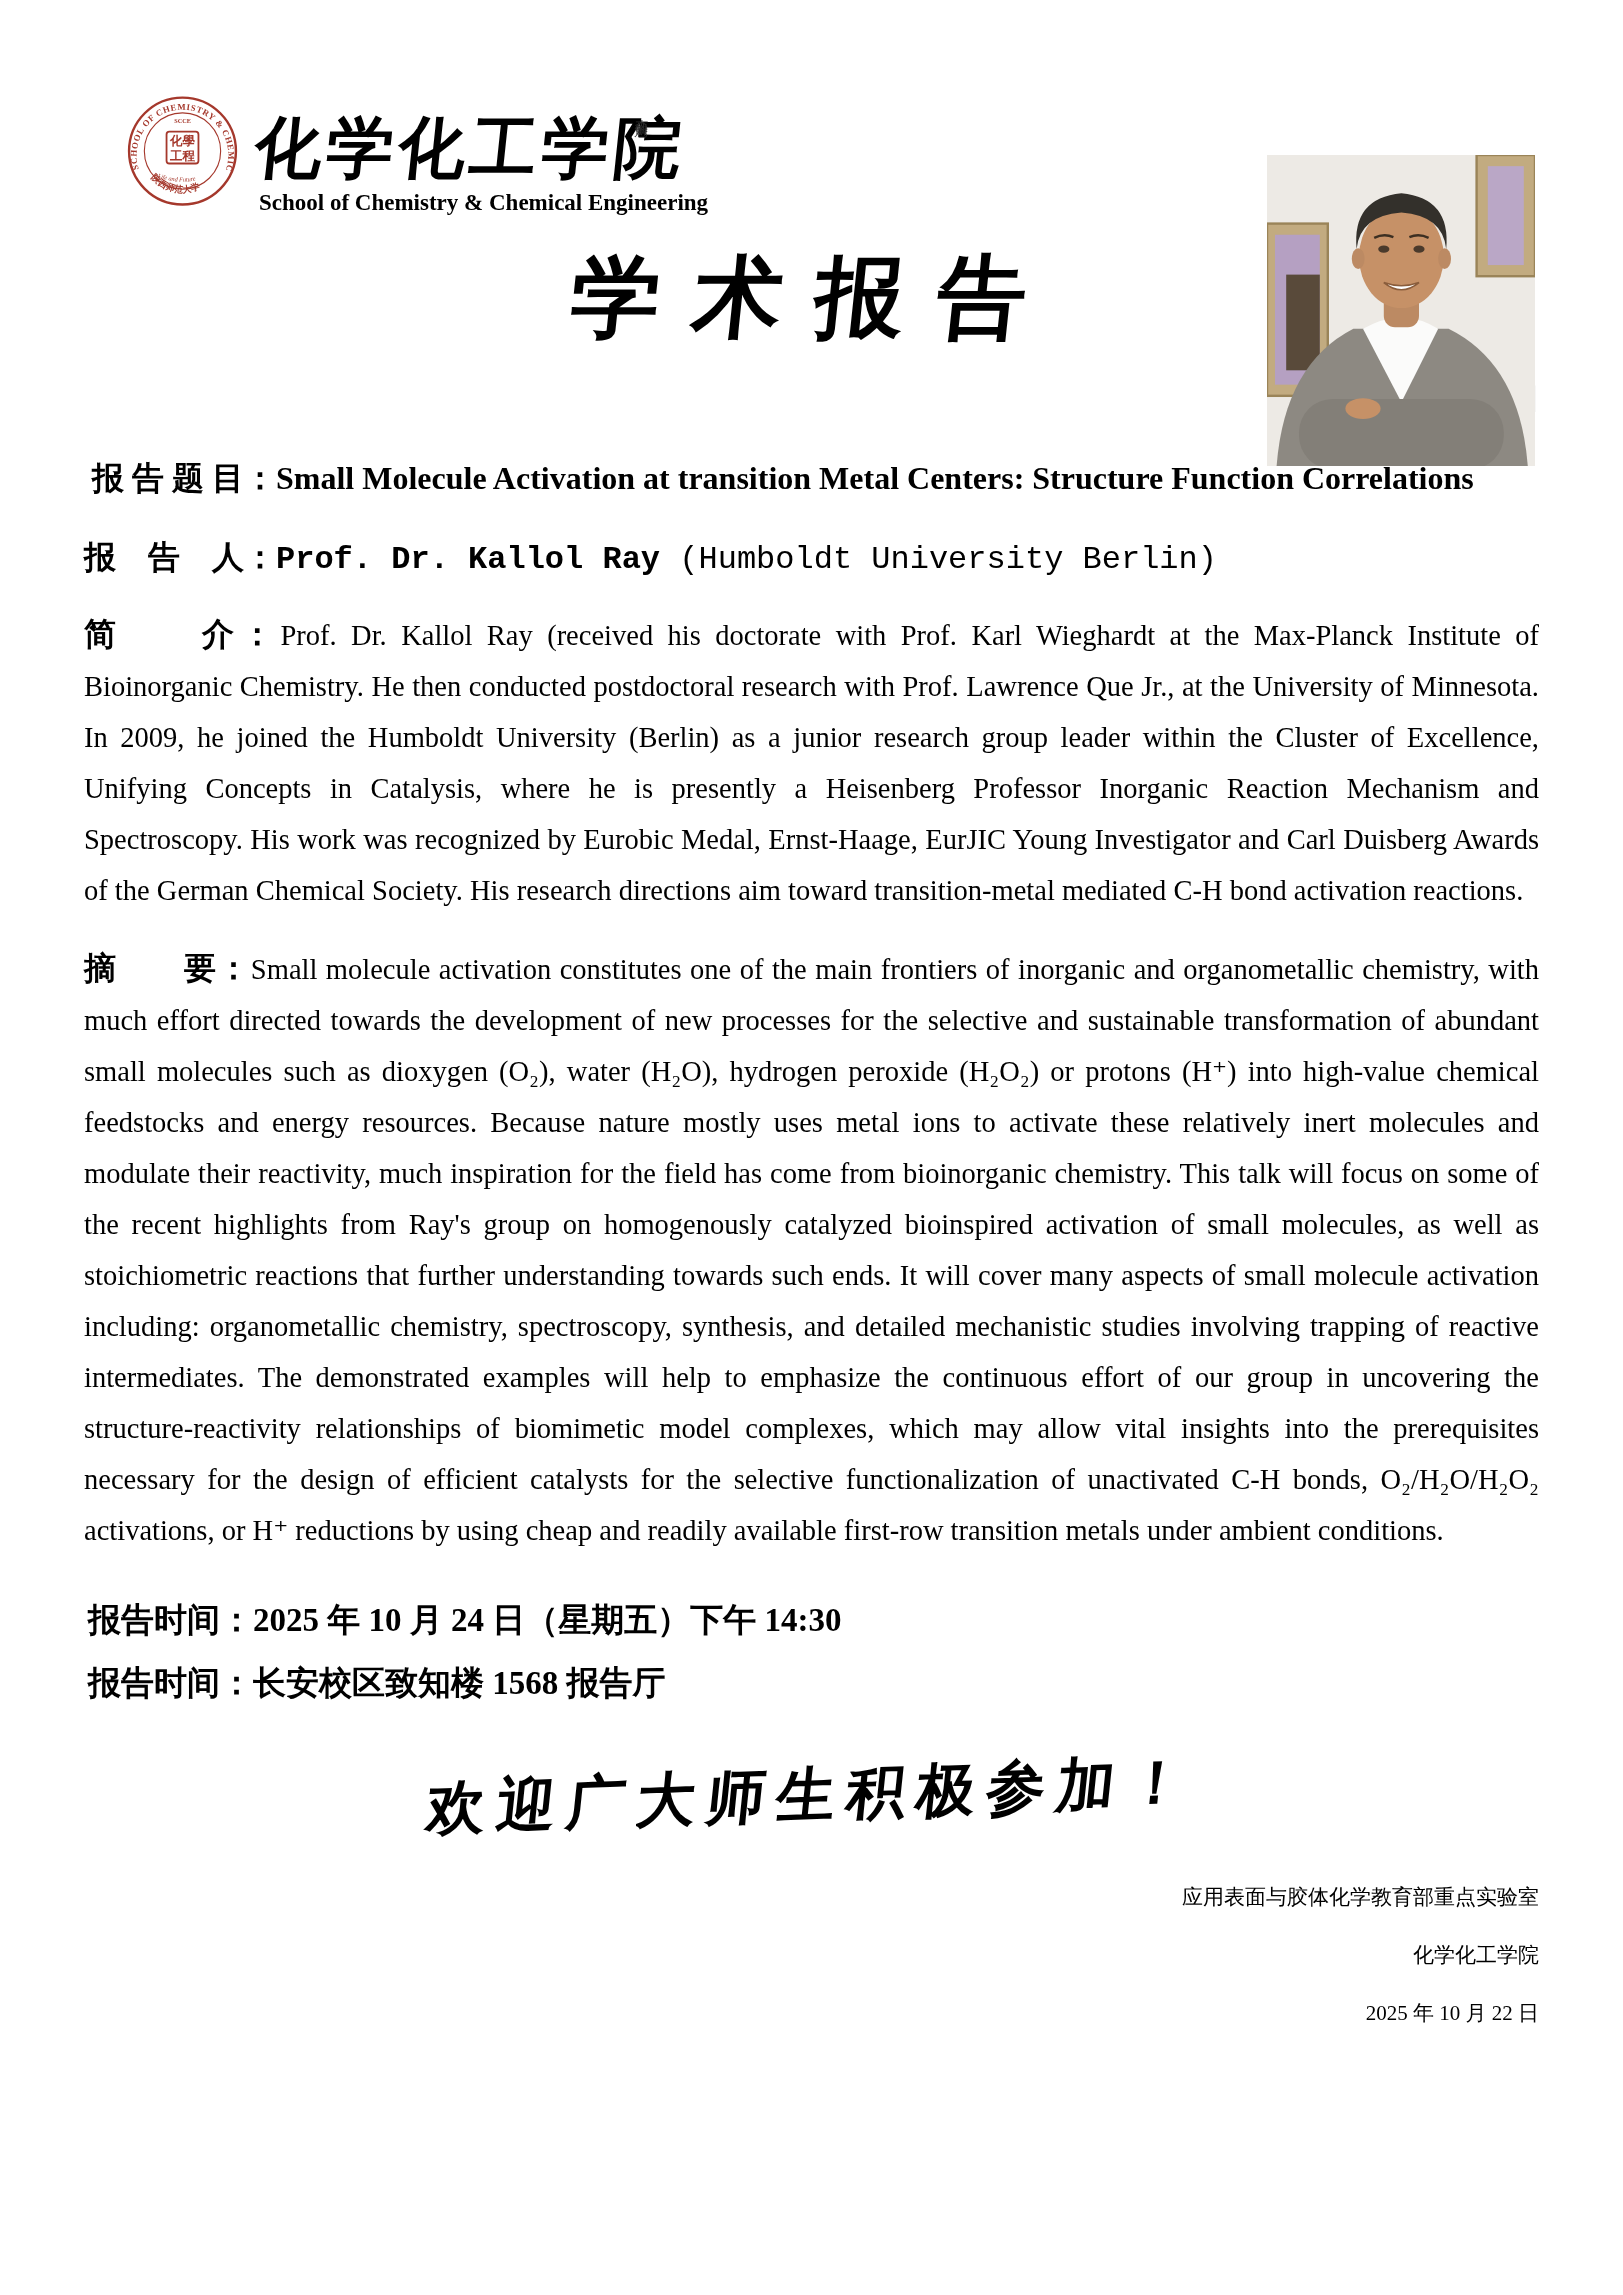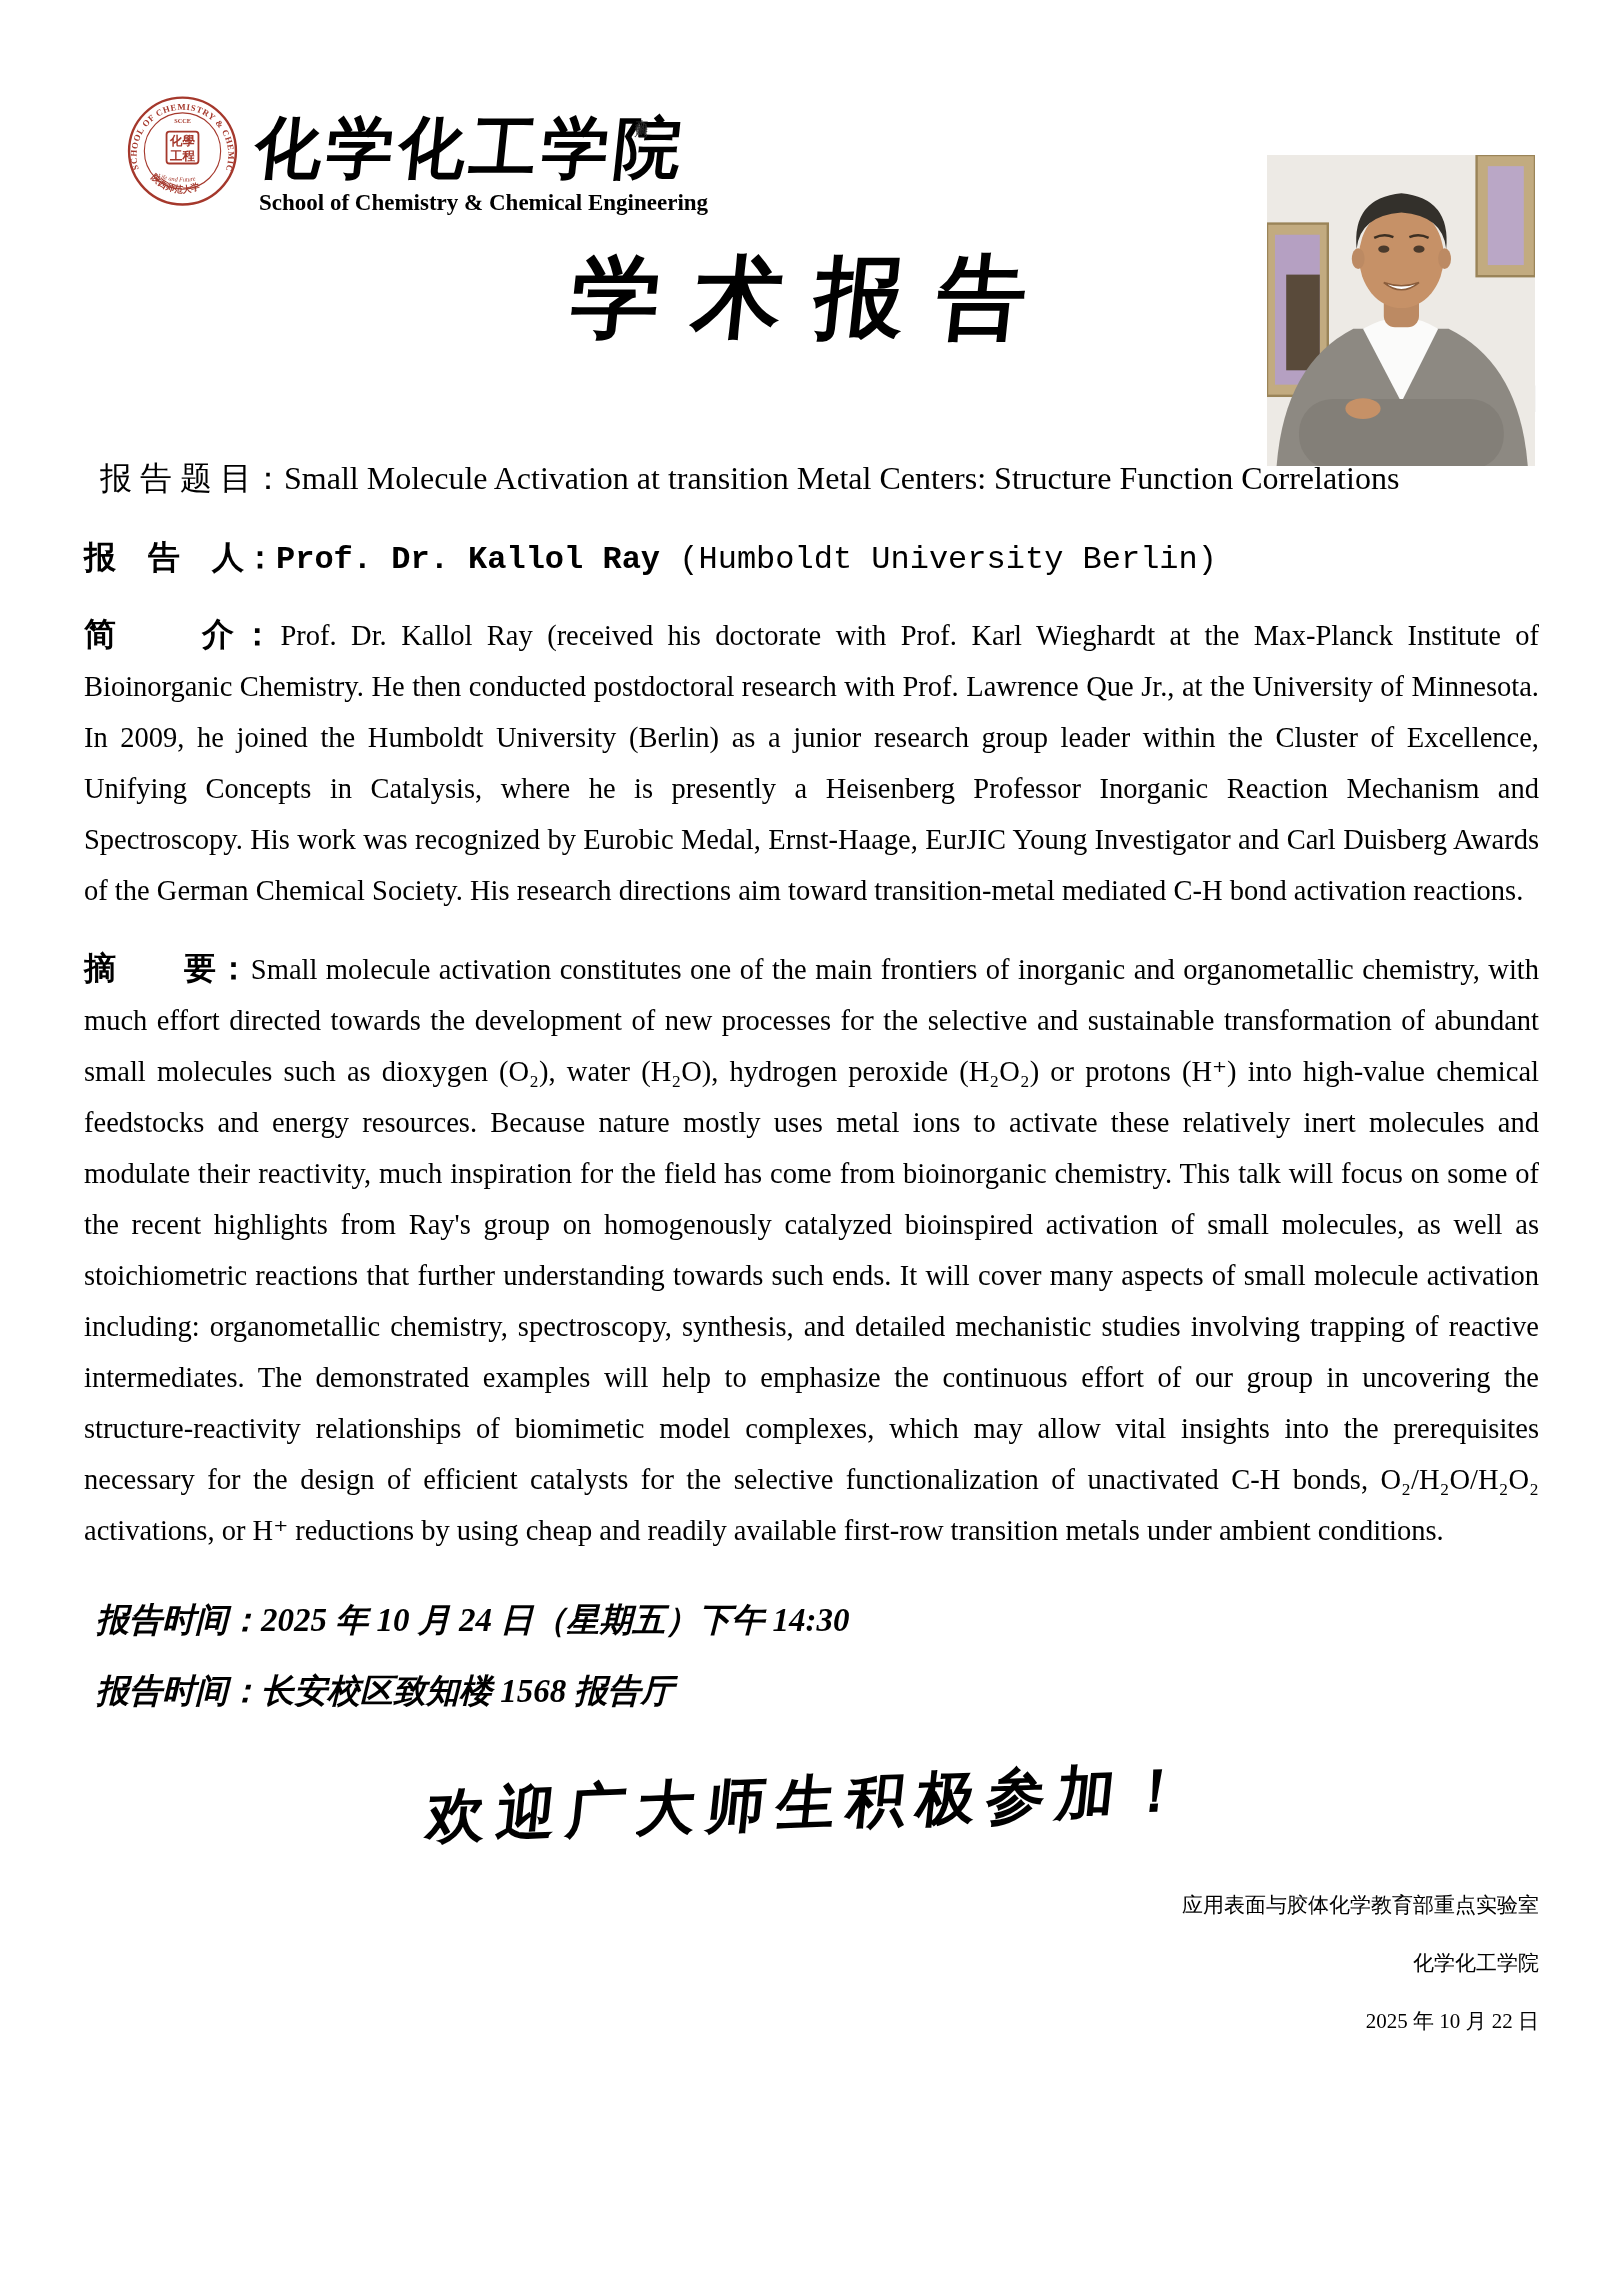--- a/index.html
+++ b/index.html
@@ -45,40 +45,40 @@
     transform:skewX(-6deg);
     white-space:nowrap;
   }
   .report-number{
     margin:20.6px 0 0 0;
     text-align:right;
     font-size:32px;letter-spacing:1.6px;
   }
   
   .topic{
-    margin:36px 0 0 16px;
-    font-size:32px;font-weight:normal;line-height:53px;
+    margin:36px 0 0 8px;
+    font-size:32px;font-weight:bold;line-height:53px;
     text-align:justify;
   }
   .speaker{
     margin:33px 0 0 0;
     font-size:32px;line-height:44px;font-family:Liberation Mono, monospace;
   }
   .speaker .lbl,.speaker .name{font-weight:bold;}
   .para{
     margin:27px 0 0 0;
     font-size:28.5px;line-height:51px;
     text-align:justify;
   }
   .para .lbl{font-weight:bold;font-size:32px;}
   .when-where{
     margin:35px 0 0 0;
     font-size:33px;font-weight:bold;line-height:59px;
   }
-  .when-where p{margin:12px;font-style:italic;}
+  .when-where p{margin:4px;}
   .welcome{
     margin:43px 0 0 0;
     text-align:center;
     font-size:59px;font-weight:900;letter-spacing:11px;
     transform:rotate(-2deg) skewX(-8deg);
     white-space:nowrap;
   }
   .footer{
     margin:32px 0 0 0;
     text-align:right;

